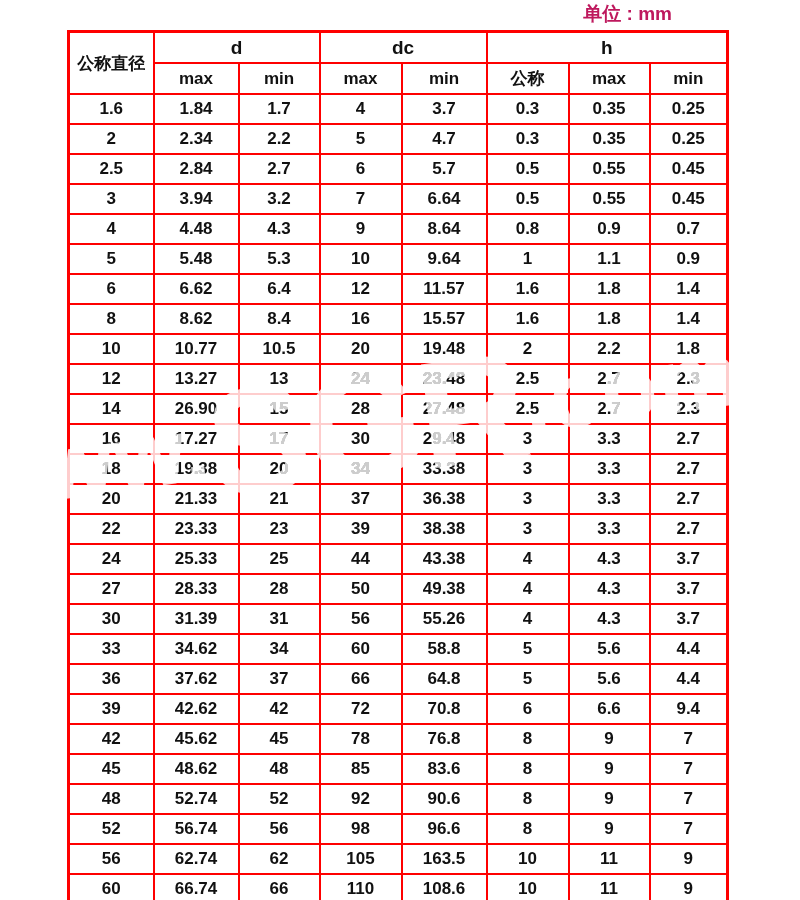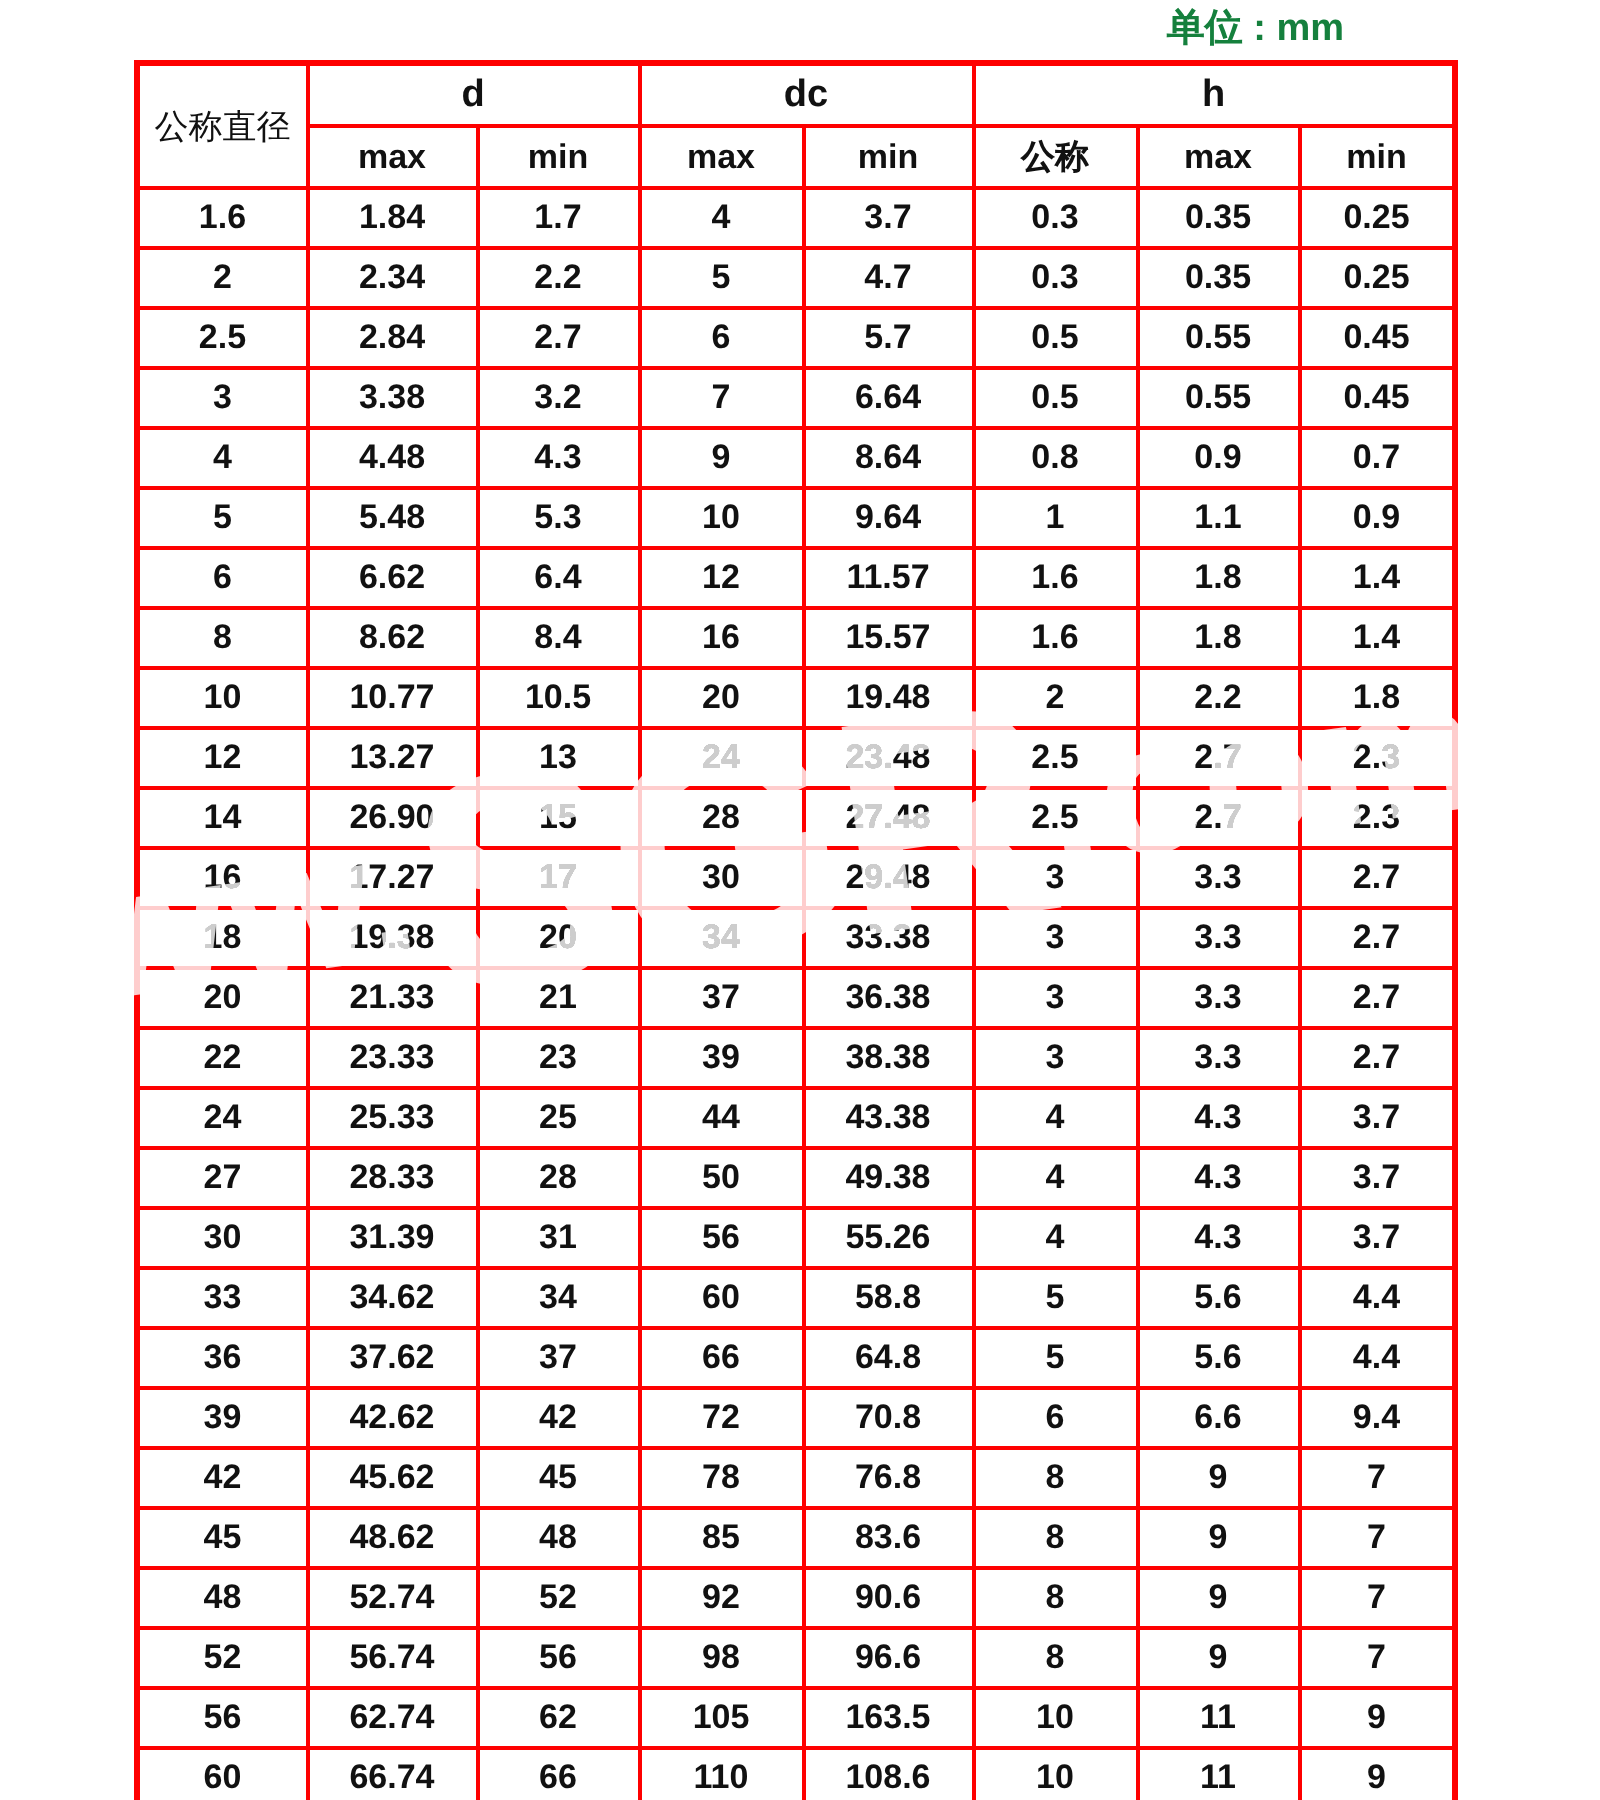--- a/index.html
+++ b/index.html
@@ -8,21 +8,21 @@
     background:#ffffff;
     font-family:"Liberation Sans",sans-serif;
     position:relative;
     overflow:hidden;
   }
   .unit-label{
     position:absolute;
     top:1px;right:128px;
     font-size:19px;
     font-weight:bold;
-    color:#15803d;
+    color:#be185d;
     z-index:1;
   }
   table.spec{
     position:absolute;
     left:67px;top:30px;
     border-collapse:collapse;
     table-layout:fixed;
     z-index:1;
     background:transparent;
   }
@@ -31,21 +31,21 @@
     text-align:center;
     vertical-align:middle;
     color:#111111;
     padding:0;
     overflow:hidden;
     white-space:nowrap;
   }
   table.spec{border:3px solid #fe0000;}
   th.group{font-size:19px;font-weight:bold;height:29px;}
   th.sub{font-size:17px;font-weight:bold;height:29px;margin-top:16px;}
-  th.corner{font-size:17px;font-weight:normal;}
+  th.corner{font-size:17px;font-weight:bold;}
   table.spec td{font-size:17px;font-weight:bold;height:28px;}
   col.c1{width:85px;} col.c2{width:85px;} col.c3{width:81px;} col.c4{width:82px;}
   col.c5{width:85px;} col.c6{width:82px;} col.c7{width:81px;} col.c8{width:78px;}
   .watermark{
     position:absolute;
     left:-30px;top:375px;
     height:210px;
     display:flex;
     align-items:center;
     transform:rotate(-8deg);
@@ -120,21 +120,21 @@
         <td>2.84</td>
         <td>2.7</td>
         <td>6</td>
         <td>5.7</td>
         <td>0.5</td>
         <td>0.55</td>
         <td>0.45</td>
       </tr>
       <tr>
         <td>3</td>
-        <td>3.38</td>
+        <td>3.94</td>
         <td>3.2</td>
         <td>7</td>
         <td>6.64</td>
         <td>0.5</td>
         <td>0.55</td>
         <td>0.45</td>
       </tr>
       <tr>
         <td>4</td>
         <td>4.48</td>

